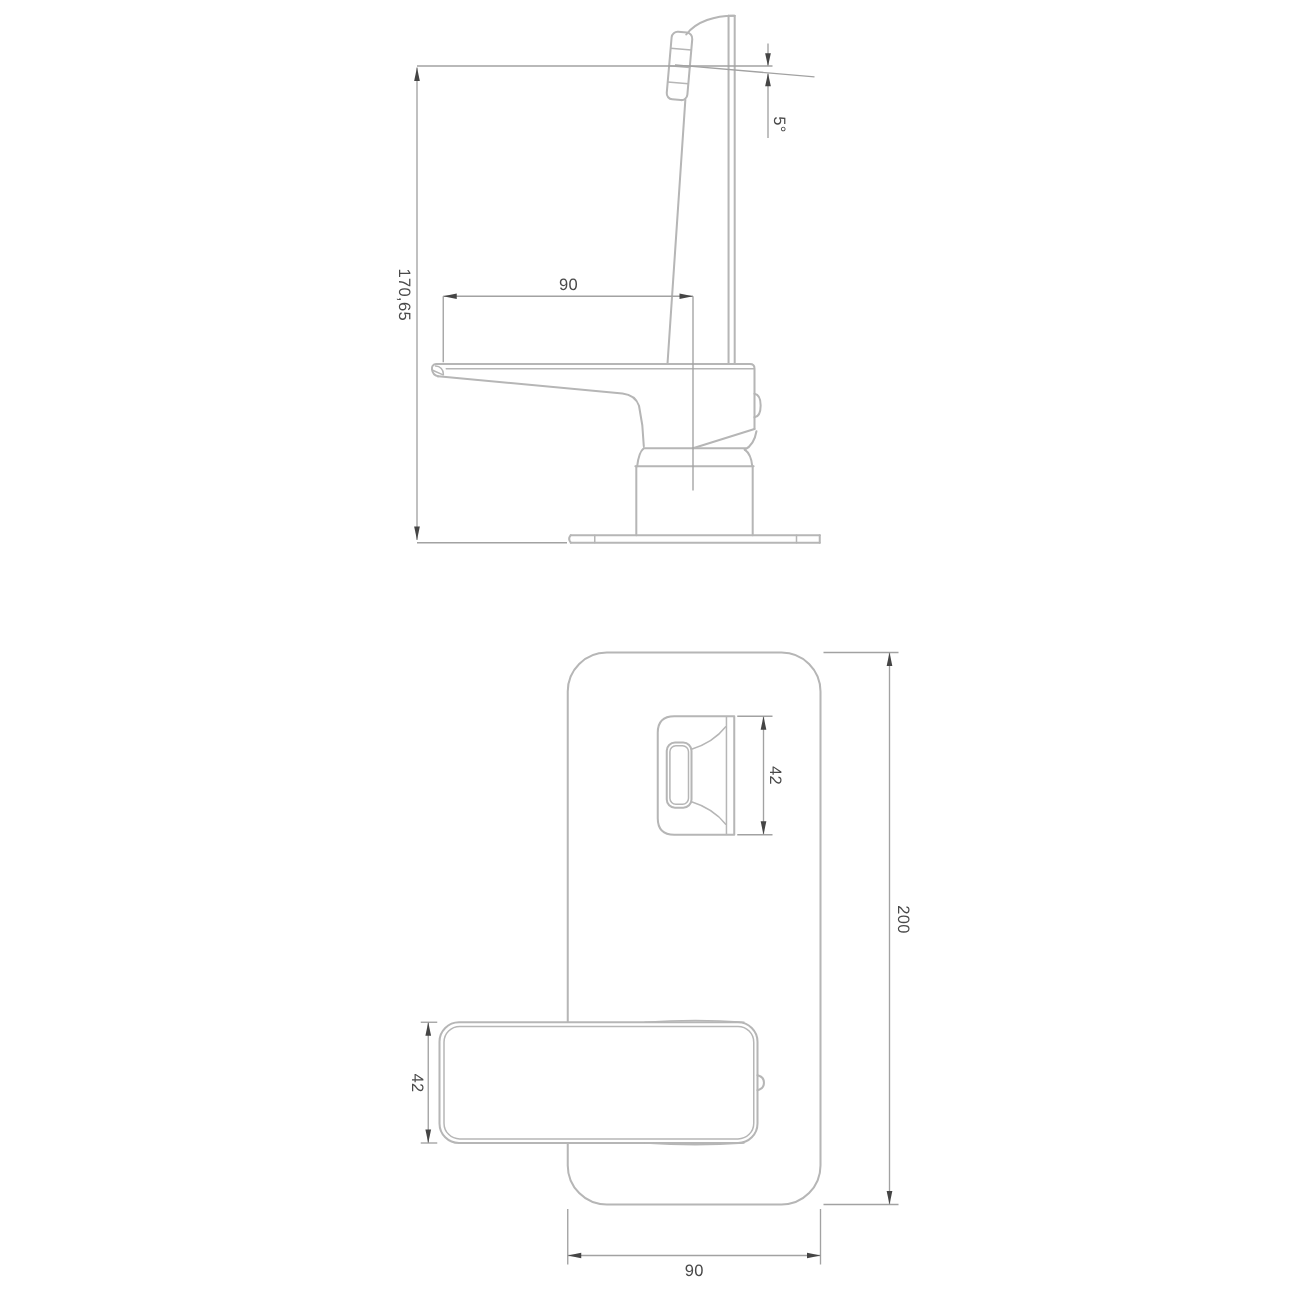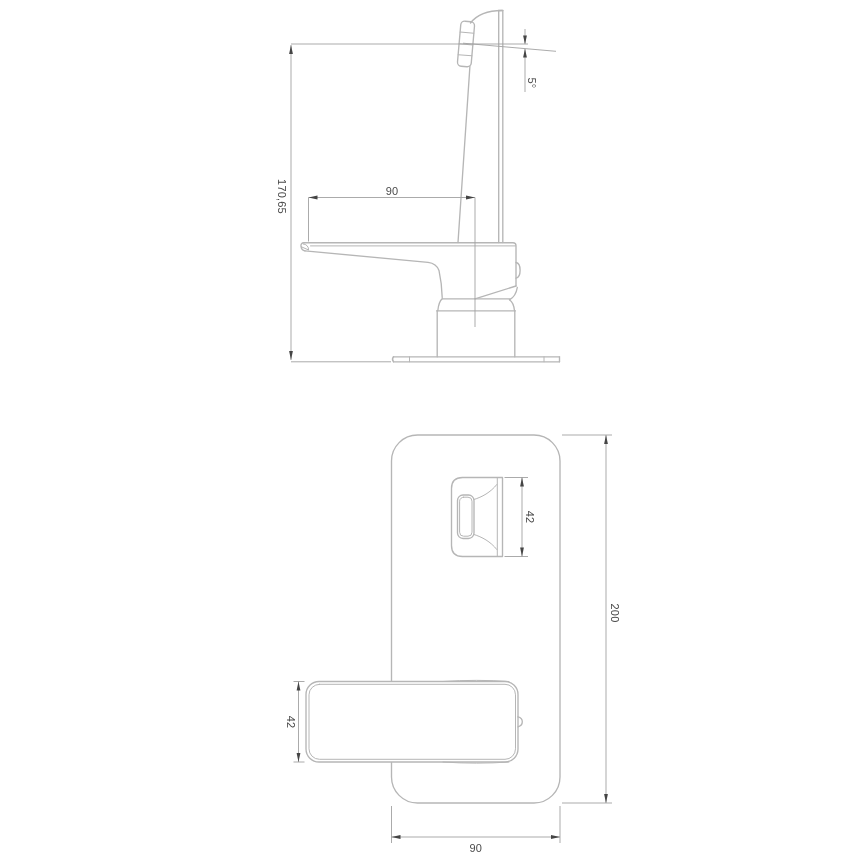--- a/index.html
+++ b/index.html
@@ -3,21 +3,21 @@
 <meta charset="utf-8">
 <style>
   :root{
     --background:#ffffff;
     --outline:#b6b6b6;
     --dimension-line:#a2a2a2;
     --arrow:#454545;
     --label-text:#4a4a4a;
   }
   html,body{margin:0;padding:0;background:var(--background);}
-  .stage{position:relative;width:710px;height:868px;background:var(--background);overflow:hidden;margin-left:13px;}
+  .stage{position:relative;width:710px;height:868px;background:var(--background);overflow:hidden;}
   svg{display:block;}
   .outline{stroke:var(--outline);stroke-width:1.35;fill:none;stroke-linejoin:round;stroke-linecap:round;}
   .outline-thin{stroke:var(--outline);stroke-width:1;fill:none;stroke-linejoin:round;stroke-linecap:round;}
   .white-fill{fill:var(--background);}
   .dim{stroke:var(--dimension-line);stroke-width:0.9;fill:none;stroke-linecap:butt;}
   .arrow{fill:var(--arrow);stroke:none;}
   .dim-text{font-family:"Liberation Sans","DejaVu Sans",sans-serif;font-size:11px;fill:var(--label-text);letter-spacing:0.2px;}
 </style>
 </head>
 <body>

